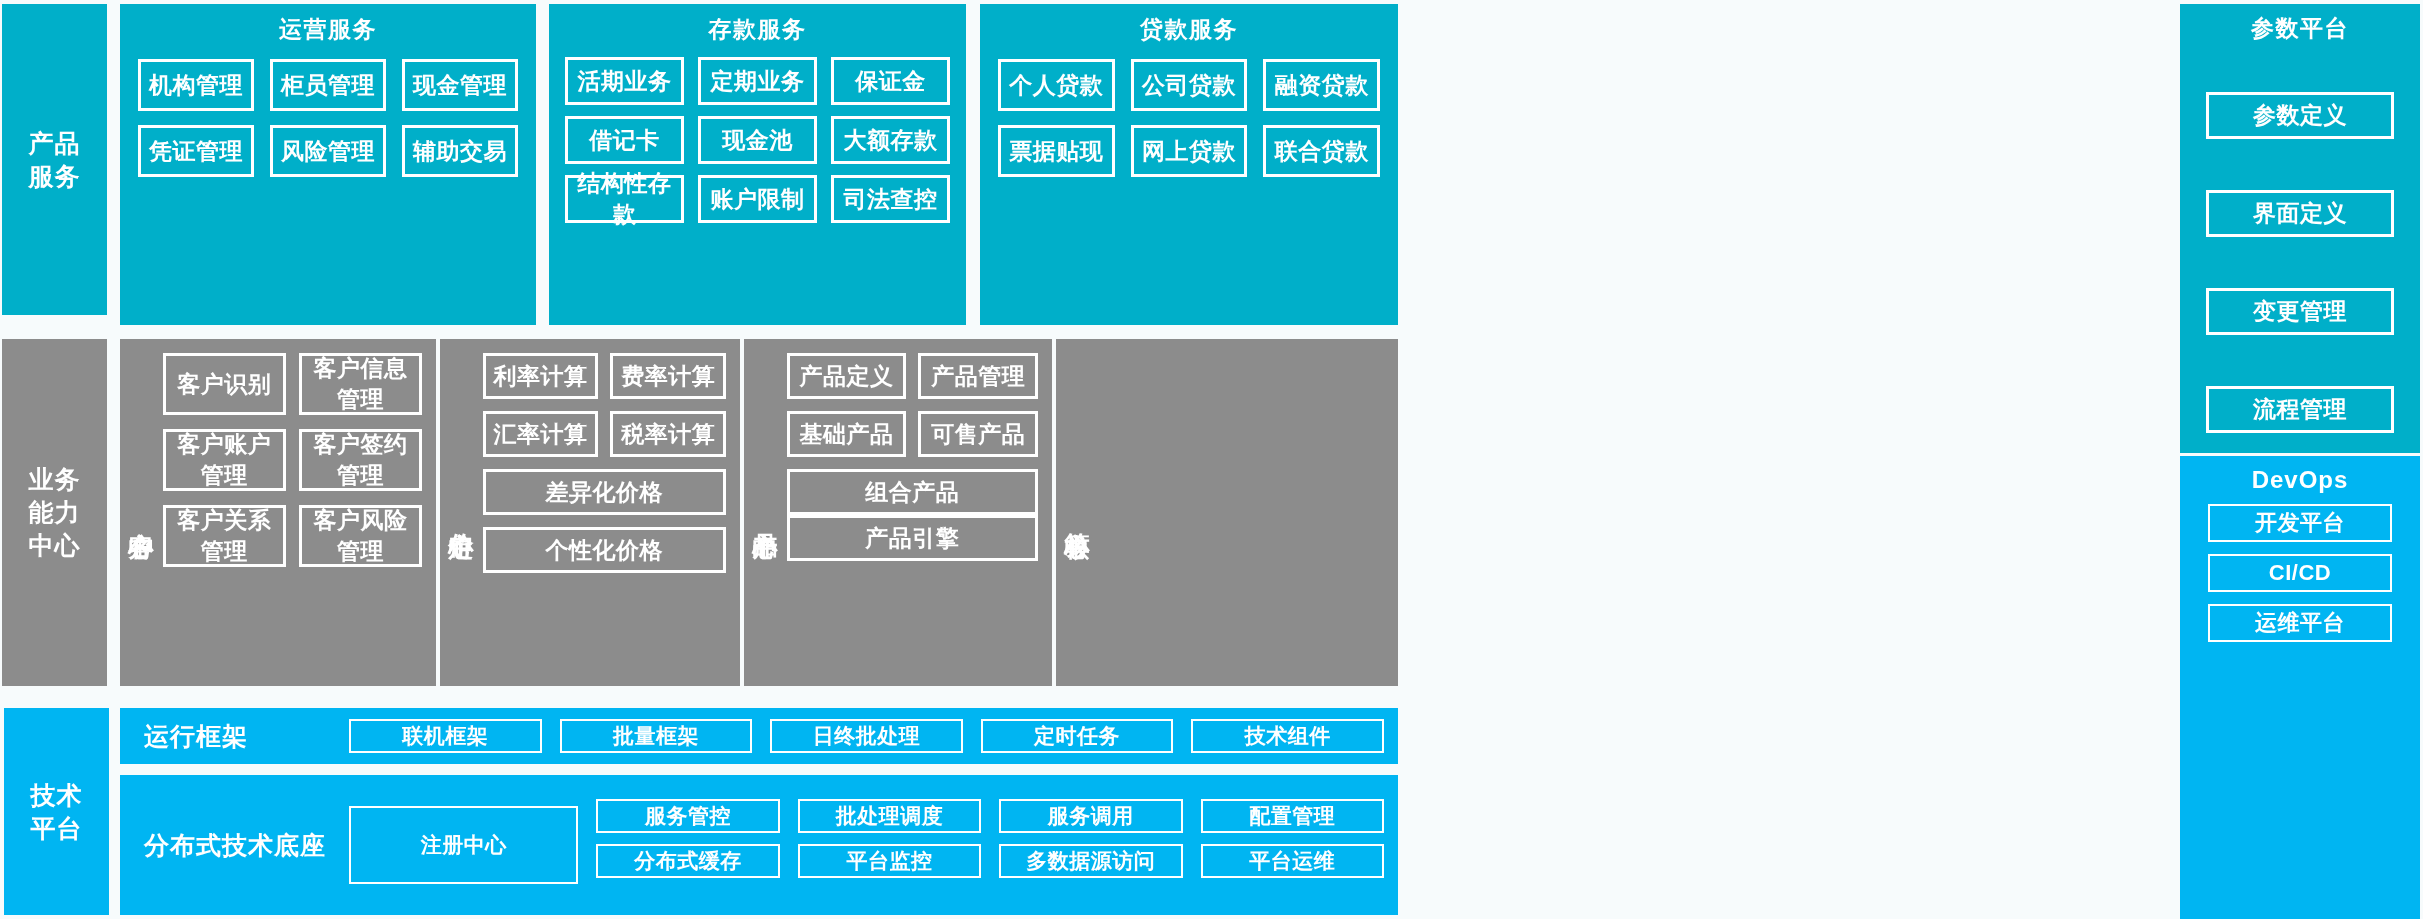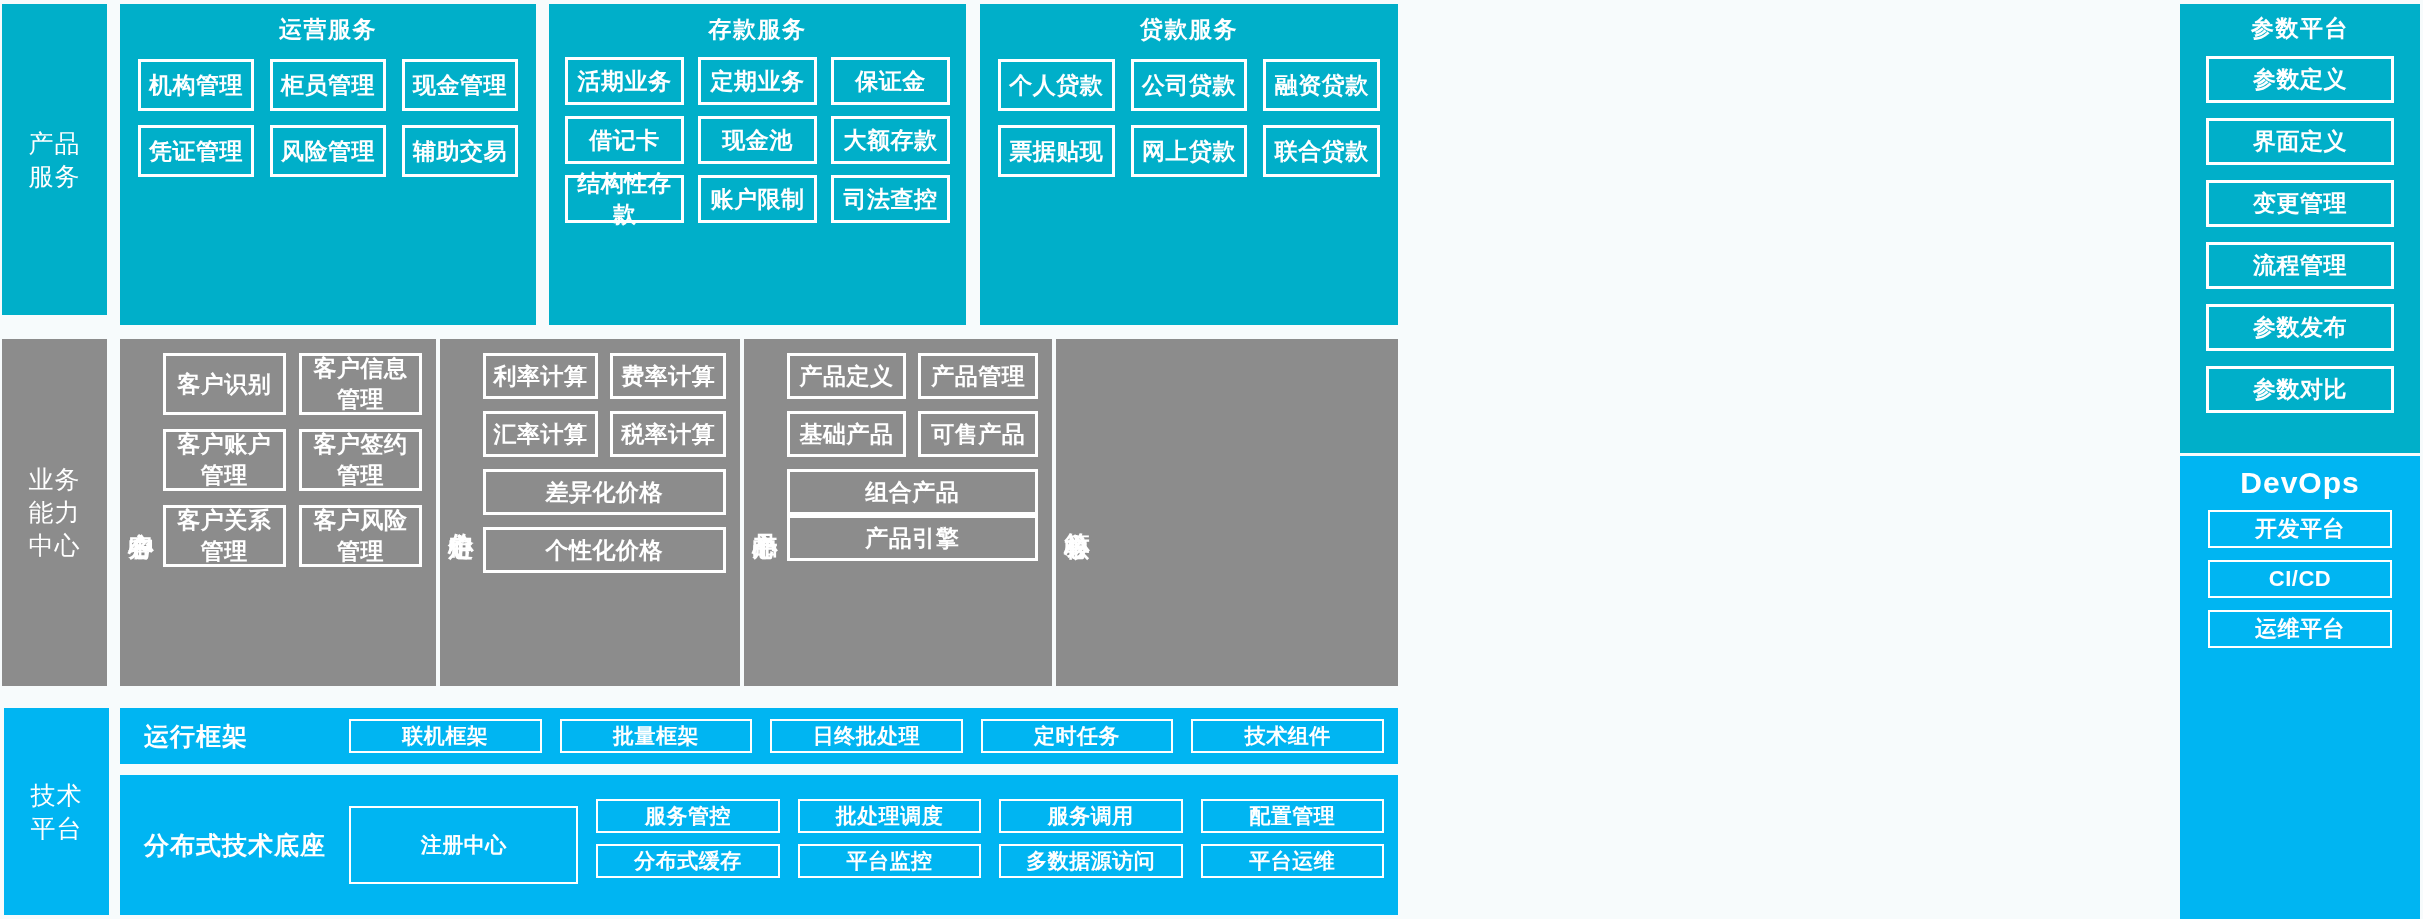--- a/index.html
+++ b/index.html
@@ -13,21 +13,21 @@
   .canvas{position:relative;width:2423px;height:919px;}
 
   
   .band{position:absolute;display:flex;}
   .teal{background:#00AFC9;}
   .gray{background:#8C8C8C;}
   .blue{background:#00B5F2;}
 
   .sidelabel{
     display:flex;align-items:center;justify-content:center;
-    text-align:center;font-weight:normal;font-size:25px;line-height:1.32;
+    text-align:center;font-weight:bold;font-size:25px;line-height:1.32;
     letter-spacing:1px;
   }
 
   .grouptitle{
     width:100%;text-align:center;font-weight:bold;font-size:23px;
     letter-spacing:1.5px;
   }
 
   .cell{
     border:3px solid #ffffff;
@@ -52,21 +52,21 @@
   #r1-loan{left:980px;top:4px;width:418px;height:311px;flex-direction:column;padding:10px 0 0;}
   #r1-param{left:2180px;top:4px;width:240px;height:440px;flex-direction:column;padding:9px 0 0;}
 
   .opsgrid{display:grid;grid-template-columns:repeat(3,1fr);gap:14px 16px;padding:14px 18px 0;}
   .opsgrid .cell{height:52px;}
   .depgrid{display:grid;grid-template-columns:repeat(3,1fr);gap:11px 14px;padding:12px 16px 8px;}
   .depgrid .cell{height:48px;}
   .loangrid{display:grid;grid-template-columns:repeat(3,1fr);gap:14px 16px;padding:14px 18px 0;}
   .loangrid .cell{height:52px;}
   .paramlist{display:flex;flex-direction:column;gap:15px;padding:12px 26px 0;}
-  .paramlist .cell{height:47px;}
+  .paramlist .cell{height:47px;margin-top:36px;}
 
   
   #r2-side{left:2px;top:339px;width:105px;height:347px;}
   .centerbox{position:absolute;top:339px;height:347px;display:flex;background:#8C8C8C;
              padding:14px 14px 14px 8px;box-sizing:border-box;}
   #c-cust{left:120px;width:316px;}
   #c-price{left:440px;width:300px;}
   #c-prod{left:744px;width:308px;}
   #c-acct{left:1056px;width:342px;}
 
@@ -92,21 +92,21 @@
   .runcells{display:grid;grid-template-columns:repeat(5,1fr);gap:18px;flex:1;}
   .runcells .cell{height:34px;font-size:21px;}
 
   .basecells{display:grid;grid-template-columns:1.25fr 1fr 1fr 1fr 1fr;gap:14px 18px;flex:1;align-items:center;}
   .basecells .cell{height:34px;font-size:21px;}
   .reg{grid-row:span 2;height:78px !important;}
   .stack{display:flex;flex-direction:column;gap:11px;}
 
   
   #r3-devops{flex-direction:column;padding:10px 0 0;}
-  .devtitle{text-align:center;font-weight:bold;font-size:30px;letter-spacing:1px;padding-bottom:6px;}
+  .devtitle{text-align:center;font-weight:bold;font-size:24px;letter-spacing:1px;padding-bottom:6px;}
   .devlist{display:flex;flex-direction:column;gap:12px;padding:4px 28px 0;}
   .devlist .cell{height:38px;font-size:22px;}
 </style>
 </head>
 <body>
 
 <div class="canvas">
 
   <div class="band teal sidelabel" id="r1-side">
     <span>产品<br>服务</span>

